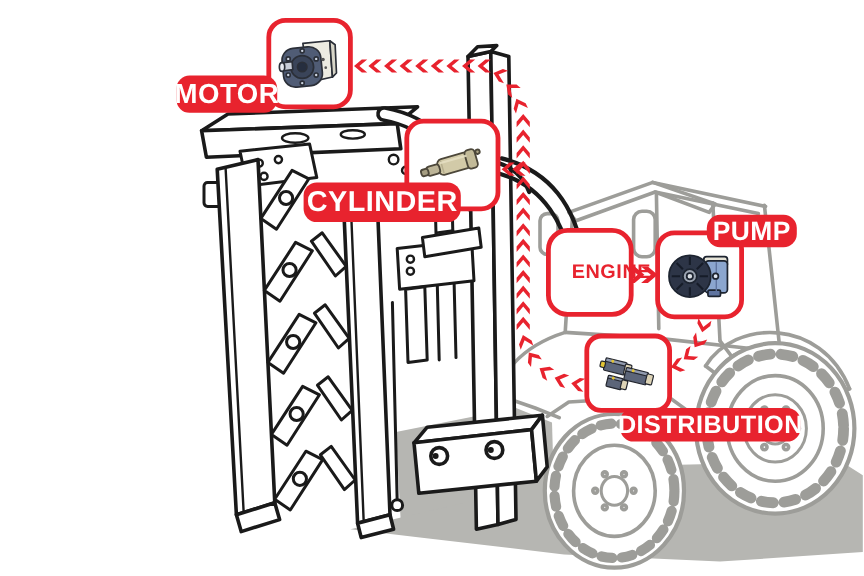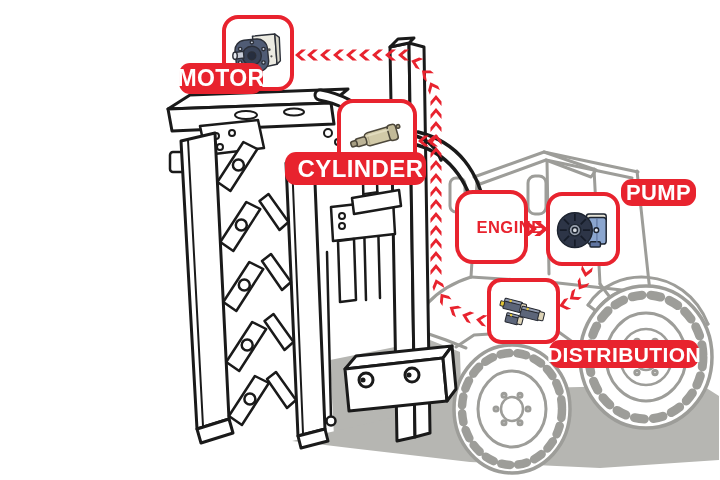--- a/index.html
+++ b/index.html
@@ -15,21 +15,21 @@
   }
   .stage svg.layer{position:absolute;left:0;top:0;pointer-events:none;}
   .cbox{
     position:absolute;background:#fff;border:4px solid var(--red);
     border-radius:16px;box-sizing:border-box;z-index:3;padding:4px;
   }
   .cbox svg{width:100%;height:100%;display:block;}
   .pill{
     position:absolute;background:var(--red);color:#fff;font-weight:800;
     display:flex;align-items:center;justify-content:center;border-radius:11px;
-    letter-spacing:.4px;z-index:4;white-space:nowrap;line-height:1;margin-left:32px;
+    letter-spacing:.4px;z-index:4;white-space:nowrap;line-height:1;
   }
   .engine-box{
     position:absolute;background:#fff;border:4px solid var(--red);border-radius:18px;
     box-sizing:border-box;display:flex;align-items:center;justify-content:center;
     color:var(--red);font-weight:800;letter-spacing:.5px;z-index:3;
   }
 </style>
 </head>
 <body>
 
@@ -262,21 +262,21 @@
         <rect x="30" y="38" width="46" height="22" rx="7" fill="#d2caa8"></rect>
         <rect x="70" y="36" width="14" height="26" rx="5" fill="#c2ba98"></rect>
         <circle cx="88" cy="42" r="3" fill="#aaa284"></circle>
         <rect x="14" y="43" width="18" height="13" rx="4" fill="#bcb497"></rect>
         <rect x="6" y="45" width="10" height="9" rx="3" fill="#a69e82"></rect>
         <line x1="36" y1="40" x2="36" y2="58" stroke="#b5ad8d" stroke-width="2"></line>
         <line x1="34" y1="43" x2="72" y2="43" stroke="#e6e0c4" stroke-width="3" opacity="0.85"></line>
       </g>
     </svg>
   </div>
-  <div class="pill" style="left:253px;top:152px;width:131px;height:33px;font-size:24px;padding-left:10px;">
+  <div class="pill" style="left:253px;top:152px;width:131px;height:33px;font-size:24px;">
     <span>CYLINDER</span>
   </div>
 
   <div class="engine-box" style="left:455px;top:190px;width:73px;height:74px;font-size:16.5px;padding-left:36px;">
     <span>ENGINE</span>
   </div>
 
   <div class="cbox" style="left:546px;top:192px;width:74px;height:74px;">
     <svg viewBox="0 0 100 100">
       <g stroke="#1d2430" stroke-width="2.5" stroke-linejoin="round">

